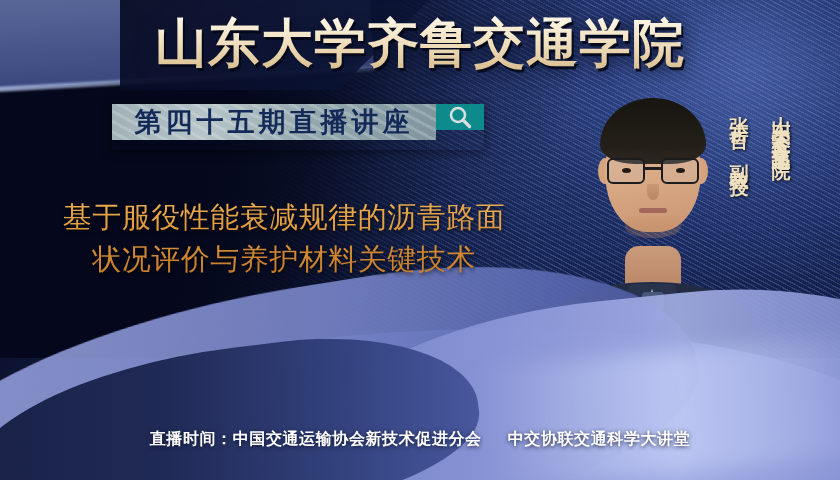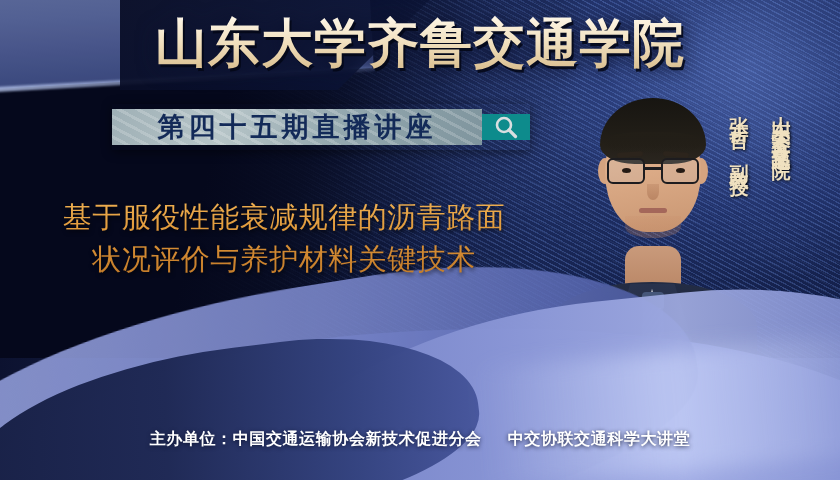--- a/index.html
+++ b/index.html
@@ -189,22 +189,22 @@
     color:#f2e4c8;
     background:linear-gradient(180deg,#fdf6e8 0%, #f3e3c4 42%, #e4cda3 78%, #d8bd8f 100%);
     -webkit-background-clip:text;background-clip:text;
     -webkit-text-fill-color:transparent;
     filter:drop-shadow(2px 3px 0 rgba(4,7,22,.85)) drop-shadow(0 0 10px rgba(10,16,44,.9));
     white-space:nowrap;
   }
 
   
   .sub-bar{
-    position:absolute;left:112px;top:104px;width:418px;height:46px;
-    display:flex;align-items:center;
+    position:absolute;left:112px;top:104px;width:372px;height:46px;
+    display:flex;align-items:flex-start;
     box-shadow:0 2px 10px rgba(0,0,0,.45);
   }
   .sub-bar-text{
     flex:1;display:flex;align-items:center;justify-content:center;
     background:linear-gradient(105deg,#9fb0b6 0%, #b7c5c8 30%, #93a7ae 62%, #7f959e 100%);
     position:relative;overflow:hidden;
   }
   .sub-bar-text:before{
     content:"";position:absolute;inset:0;
     background:repeating-linear-gradient(28deg,rgba(255,255,255,0) 0 6px,rgba(255,255,255,.18) 6px 9px);
@@ -332,16 +332,16 @@
   <div class="topic">
     <div>基于服役性能衰减规律的沥青路面</div>
     <div>状况评价与养护材料关键技术</div>
   </div>
 
 
   <div class="v-col v-name">张吉哲 副教授</div>
   <div class="v-col v-org">山东大学齐鲁交通学院</div>
 
   <div class="footer-text">
-    <span>主办单位：</span><span>中国交通运输协会新技术促进分会</span><span class="gap"></span><span>中交协联交通科学大讲堂</span>
+    <span>直播时间：</span><span>中国交通运输协会新技术促进分会</span><span class="gap"></span><span>中交协联交通科学大讲堂</span>
   </div>
 
 </div>
 
 </body></html>

